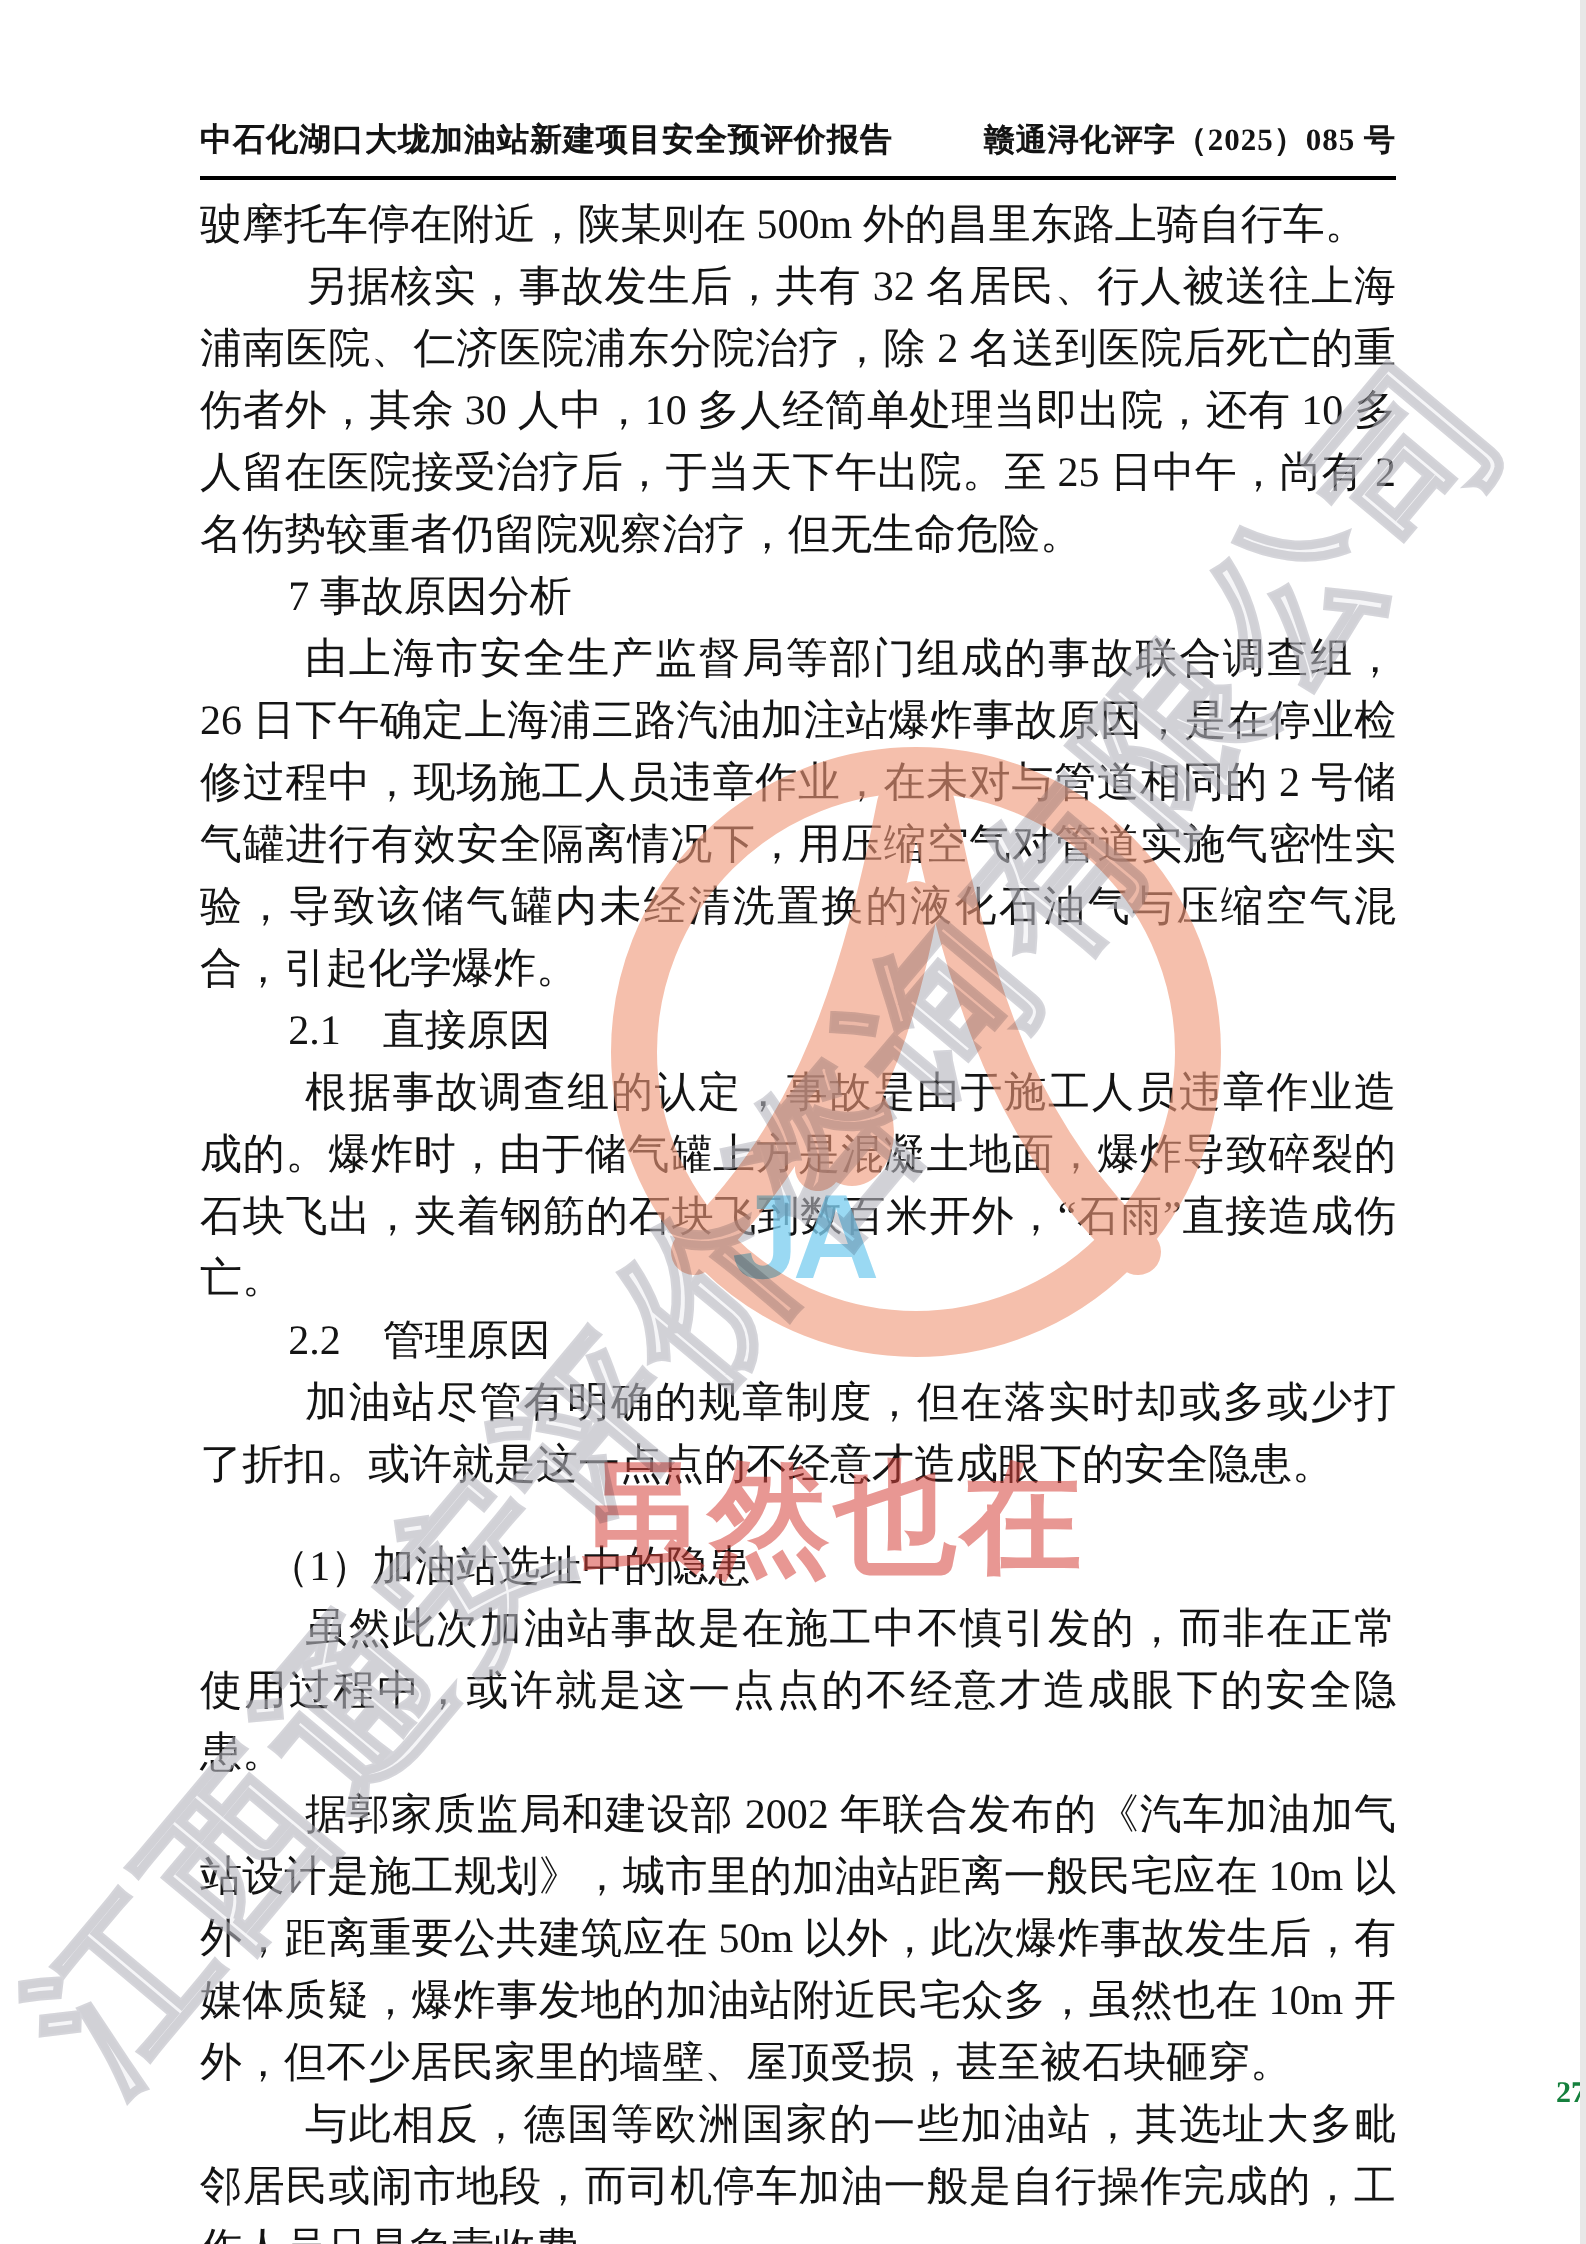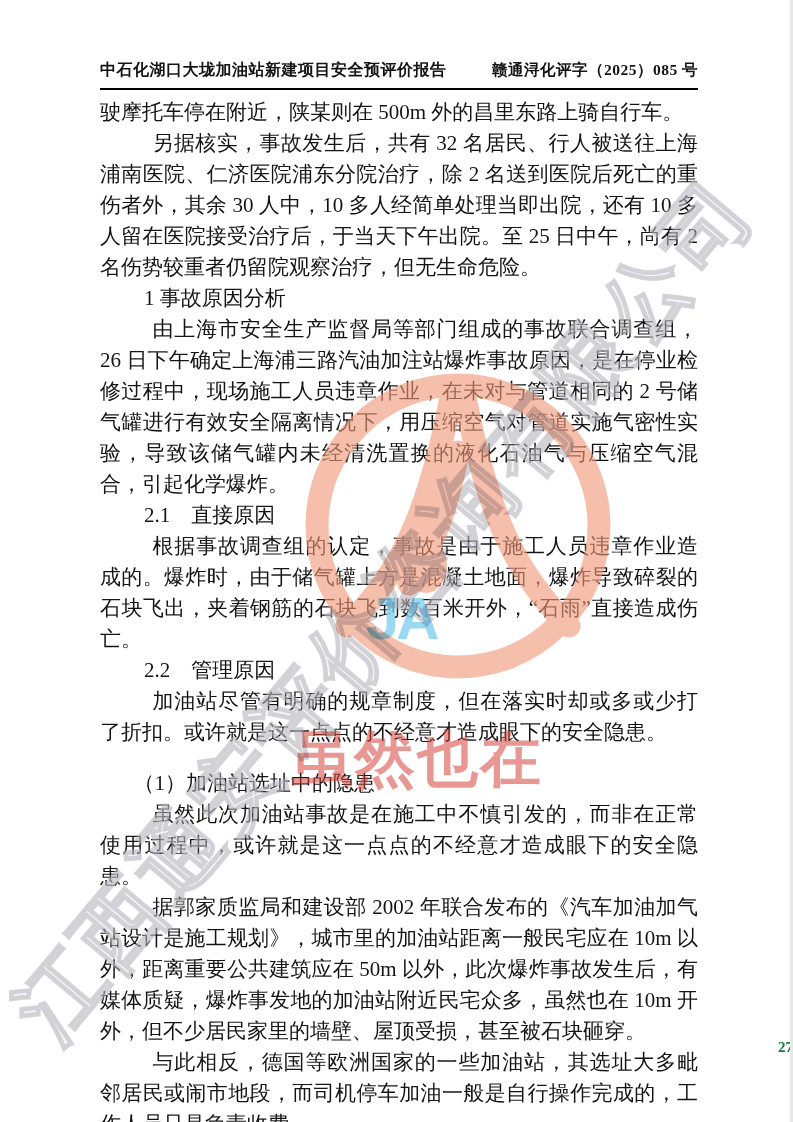--- a/index.html
+++ b/index.html
@@ -84,21 +84,21 @@
 <div class="page">
 
   <div class="header">
     <span class="header-left">中石化湖口大垅加油站新建项目安全预评价报告</span>
     <span class="header-right">赣通浔化评字（2025）085 号</span>
   </div>
 
   <div class="doc-body" id="doc-body">
       <p class="continuation">驶摩托车停在附近，陕某则在 500m 外的昌里东路上骑自行车。</p>
       <p class="para">另据核实，事故发生后，共有 32 名居民、行人被送往上海浦南医院、仁济医院浦东分院治疗，除 2 名送到医院后死亡的重伤者外，其余 30 人中，10 多人经简单处理当即出院，还有 10 多人留在医院接受治疗后，于当天下午出院。至 25 日中午，尚有 2 名伤势较重者仍留院观察治疗，但无生命危险。</p>
-      <p class="heading">1 事故原因分析</p>
+      <p class="heading">7 事故原因分析</p>
       <p class="para">由上海市安全生产监督局等部门组成的事故联合调查组，26 日下午确定上海浦三路汽油加注站爆炸事故原因，是在停业检修过程中，现场施工人员违章作业，在未对与管道相同的 2 号储气罐进行有效安全隔离情况下，用压缩空气对管道实施气密性实验，导致该储气罐内未经清洗置换的液化石油气与压缩空气混合，引起化学爆炸。</p>
       <p class="heading">2.1　直接原因</p>
       <p class="para">根据事故调查组的认定，事故是由于施工人员违章作业造成的。爆炸时，由于储气罐上方是混凝土地面，爆炸导致碎裂的石块飞出，夹着钢筋的石块飞到数百米开外，“石雨”直接造成伤亡。</p>
       <p class="heading">2.2　管理原因</p>
       <p class="para">加油站尽管有明确的规章制度，但在落实时却或多或少打了折扣。或许就是这一点点的不经意才造成眼下的安全隐患。</p>
       <p class="subheading">（1）加油站选址中的隐患</p>
       <p class="para">虽然此次加油站事故是在施工中不慎引发的，而非在正常使用过程中，或许就是这一点点的不经意才造成眼下的安全隐患。</p>
       <p class="para">据郭家质监局和建设部 2002 年联合发布的《汽车加油加气站设计是施工规划》，城市里的加油站距离一般民宅应在 10m 以外，距离重要公共建筑应在 50m 以外，此次爆炸事故发生后，有媒体质疑，爆炸事发地的加油站附近民宅众多，虽然也在 10m 开外，但不少居民家里的墙壁、屋顶受损，甚至被石块砸穿。</p>
       <p class="para">与此相反，德国等欧洲国家的一些加油站，其选址大多毗邻居民或闹市地段，而司机停车加油一般是自行操作完成的，工作人员只是负责收费。</p>
     </div>

